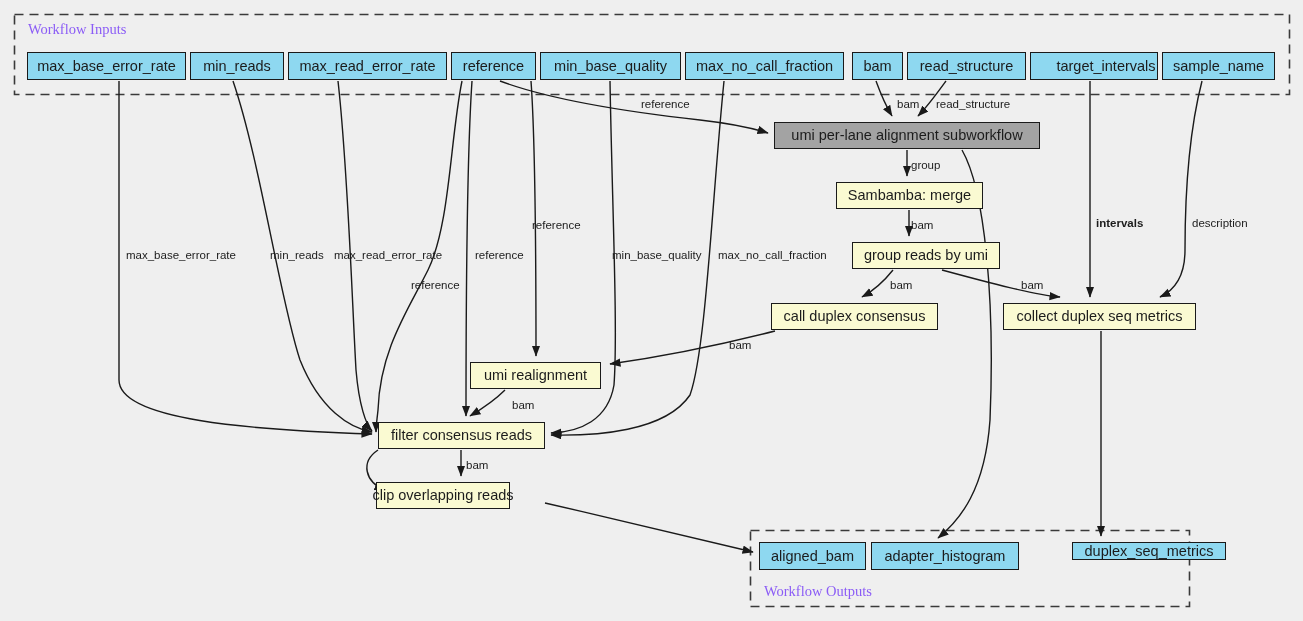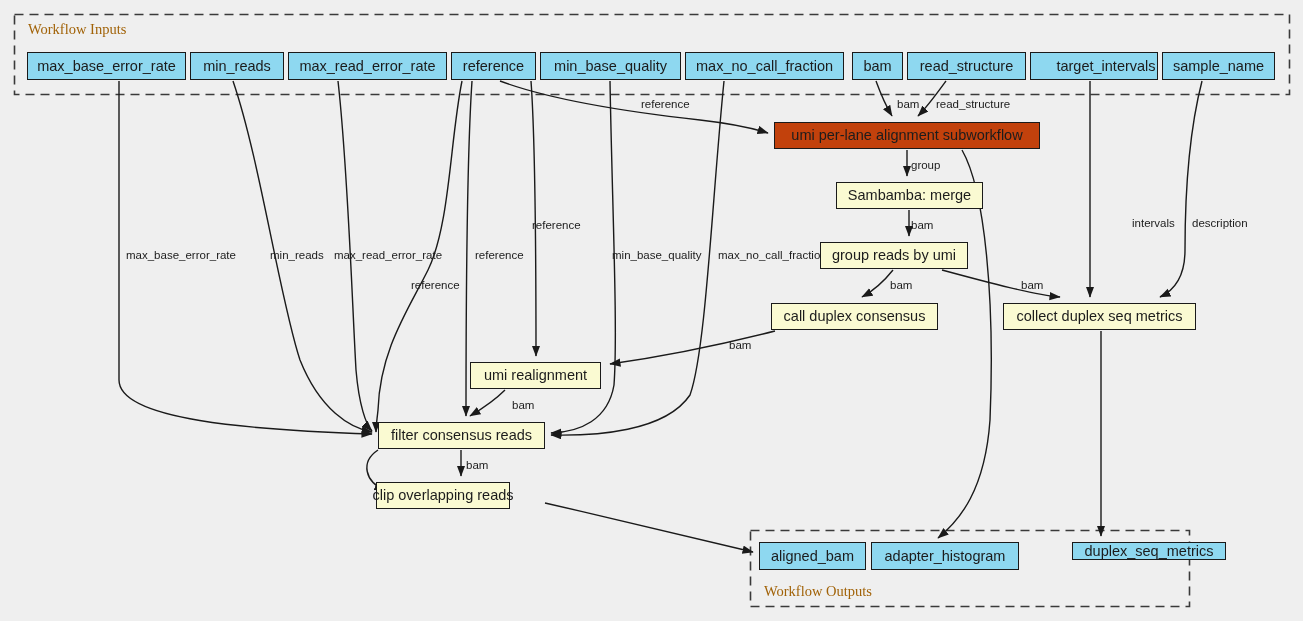--- a/index.html
+++ b/index.html
@@ -5,22 +5,22 @@
   html,body{margin:0;padding:0;background:#efefef;}
   body{width:1303px;height:621px;overflow:hidden;font-family:"Liberation Sans",sans-serif;}
   #canvas{position:relative;width:1303px;height:621px;background:#efefef;}
   svg.layer{position:absolute;left:0;top:0;width:1303px;height:621px;}
   .node{position:absolute;box-sizing:border-box;display:flex;align-items:center;justify-content:center;
         border:1px solid #1a1a1a;font-size:14.5px;color:#1c1c1c;white-space:nowrap;
         font-family:"Liberation Sans",sans-serif;line-height:1;}
   .node.input{background:#8ED8F0;}
   .node.output{background:#8ED8F0;}
   .node.process{background:#FAFAD2;}
-  .node.subwf{background:#c2410c;}
-  .cluster-label{position:absolute;font-family:"Liberation Serif",serif;font-size:14.5px;color:#a16207;white-space:nowrap;}
+  .node.subwf{background:#a3a3a3;}
+  .cluster-label{position:absolute;font-family:"Liberation Serif",serif;font-size:14.5px;color:#8b5cf6;white-space:nowrap;}
   .elabel{position:absolute;font-size:11.5px;color:#1c1c1c;white-space:nowrap;
           font-family:"Liberation Sans",sans-serif;line-height:1;}
 </style>
 </head>
 <body>
 
 <div id="canvas" style="background: rgb(239, 239, 239);">
   <svg class="layer" viewBox="0 0 1303 621">
     <defs>
       <marker id="arrow" markerWidth="9" markerHeight="9" refX="7.5" refY="3" orient="auto" markerUnits="strokeWidth">
@@ -61,21 +61,21 @@
   <div id="labels-layer">
       <div class="cluster-label" style="left: 28px; top: 21px;">Workflow Inputs</div>
       <div class="cluster-label" style="left: 764px; top: 583px;">Workflow Outputs</div>
       <div class="elabel" style="left: 641px; top: 99px;">reference</div>
       <div class="elabel" style="left: 897px; top: 99px;">bam</div>
       <div class="elabel" style="left: 936px; top: 99px;">read_structure</div>
       <div class="elabel" style="left: 911px; top: 160px;">group</div>
       <div class="elabel" style="left: 911px; top: 220px;">bam</div>
       <div class="elabel" style="left: 890px; top: 280px;">bam</div>
       <div class="elabel" style="left: 1021px; top: 280px;">bam</div>
-      <div class="elabel" style="left: 1132px; top: 218px;">intervals</div>
+      <div class="elabel" style="left: 1096px; top: 218px; font-weight: bold;">intervals</div>
       <div class="elabel" style="left: 1192px; top: 218px;">description</div>
       <div class="elabel" style="left: 729px; top: 340px;">bam</div>
       <div class="elabel" style="left: 532px; top: 220px;">reference</div>
       <div class="elabel" style="left: 512px; top: 400px;">bam</div>
       <div class="elabel" style="left: 475px; top: 250px;">reference</div>
       <div class="elabel" style="left: 411px; top: 280px;">reference</div>
       <div class="elabel" style="left: 126px; top: 250px;">max_base_error_rate</div>
       <div class="elabel" style="left: 270px; top: 250px;">min_reads</div>
       <div class="elabel" style="left: 334px; top: 250px;">max_read_error_rate</div>
       <div class="elabel" style="left: 612px; top: 250px;">min_base_quality</div>
@@ -112,21 +112,21 @@
       </div>
       <div class="node input" style="left: 1162px; top: 52px; width: 113px; height: 28px;">
         <span>sample_name</span>
       </div>
       <div class="node subwf" style="left: 774px; top: 122px; width: 266px; height: 27px;">
         <span>umi per-lane alignment subworkflow</span>
       </div>
       <div class="node process" style="left: 836px; top: 182px; width: 147px; height: 27px;">
         <span>Sambamba: merge</span>
       </div>
-      <div class="node process" style="left: 820px; top: 242px; width: 148px; height: 27px;">
+      <div class="node process" style="left: 852px; top: 242px; width: 148px; height: 27px;">
         <span>group reads by umi</span>
       </div>
       <div class="node process" style="left: 771px; top: 303px; width: 167px; height: 27px; align-items: center;">
         <span>call duplex consensus</span>
       </div>
       <div class="node process" style="left: 1003px; top: 303px; width: 193px; height: 27px;">
         <span>collect duplex seq metrics</span>
       </div>
       <div class="node process" style="left: 470px; top: 362px; width: 131px; height: 27px;">
         <span>umi realignment</span>

